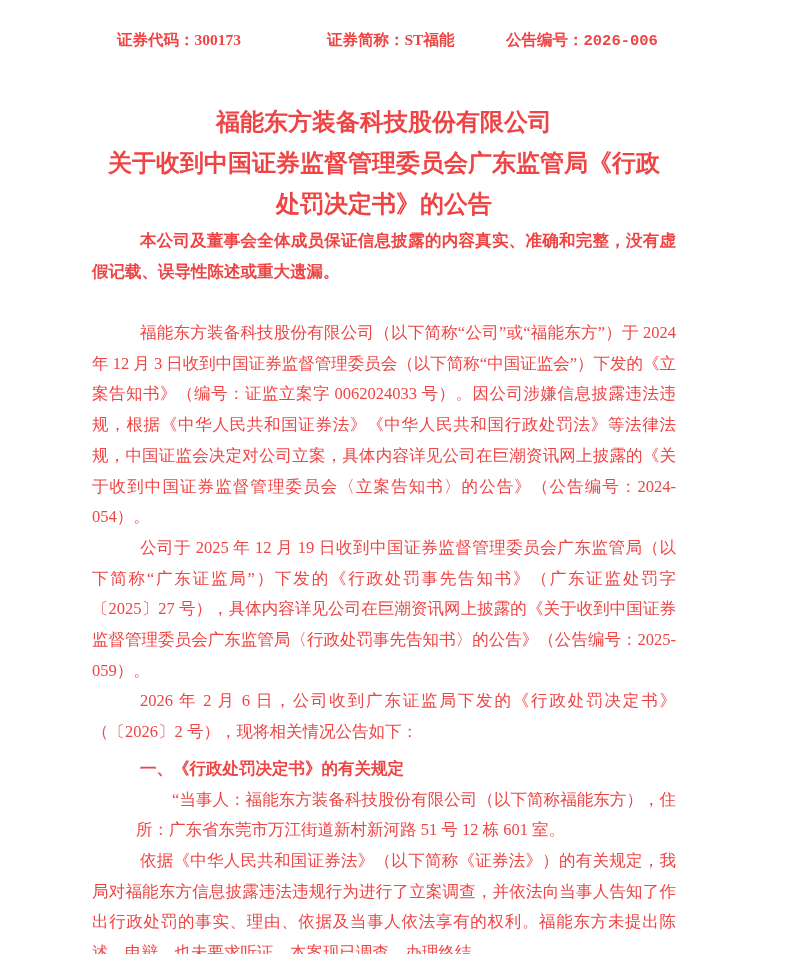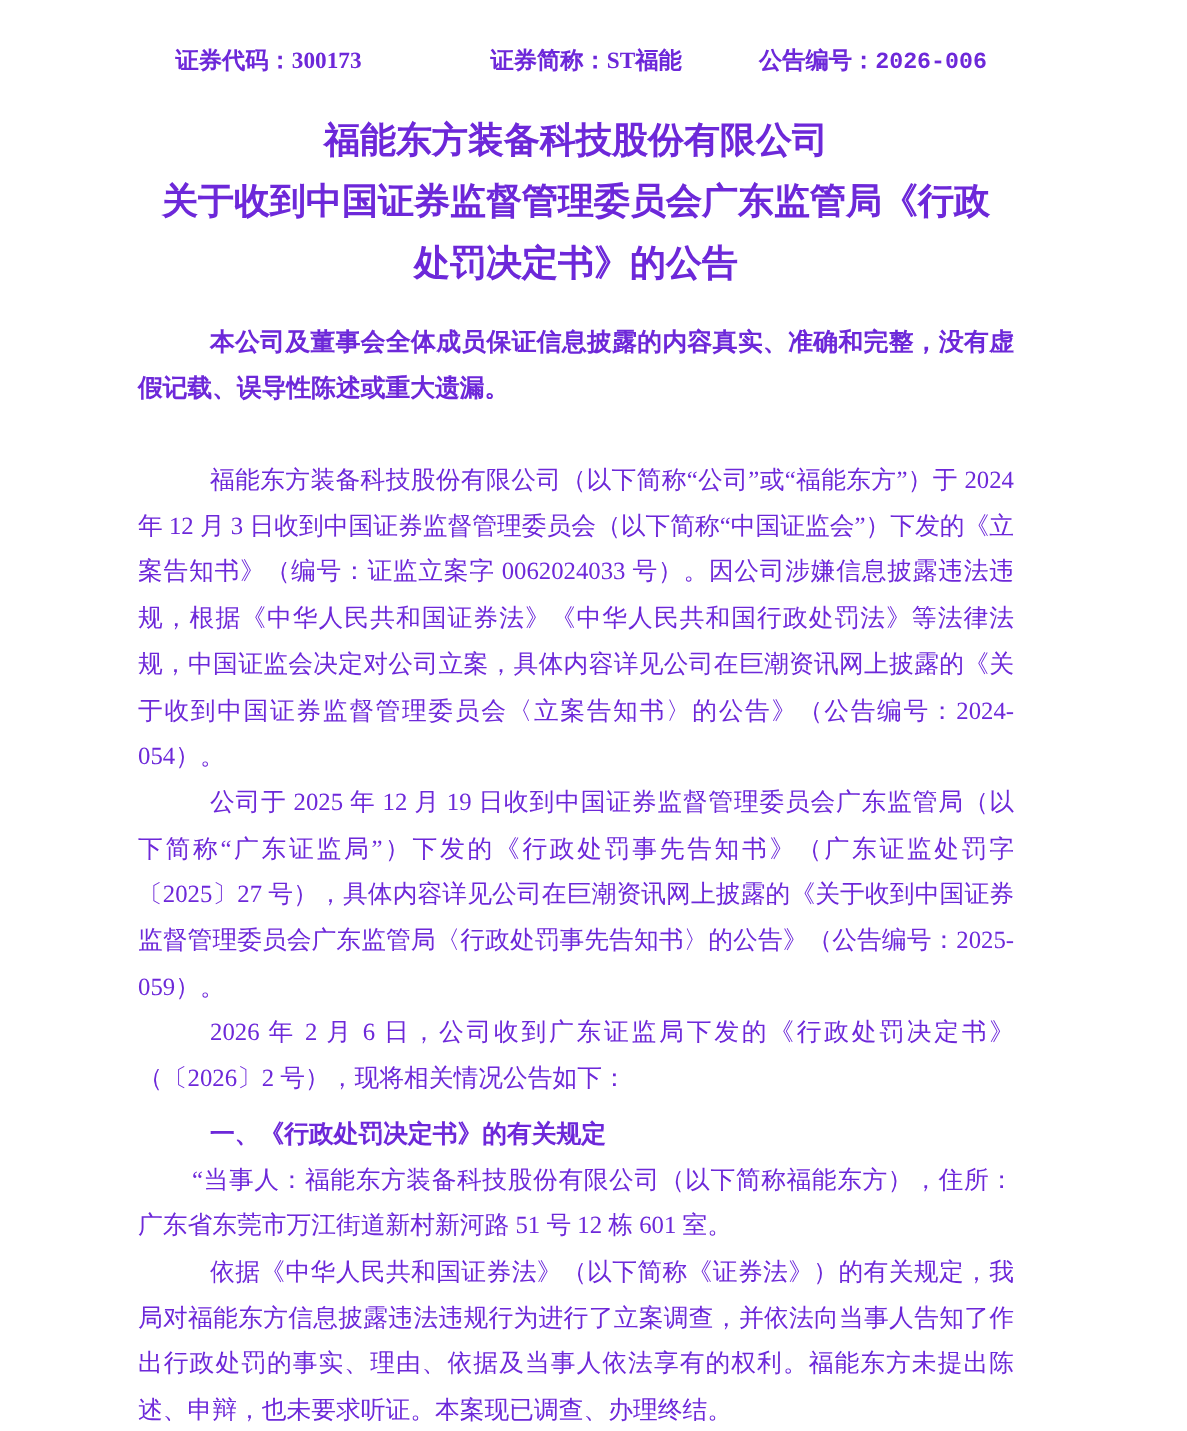--- a/index.html
+++ b/index.html
@@ -3,61 +3,61 @@
 <meta charset="utf-8">
 <style>
   * { margin: 0; padding: 0; box-sizing: border-box; }
   html, body { background: #ffffff; }
   .page {
     position: relative;
     width: 791px;
     height: 954px;
     margin: 0 auto;
     background: #ffffff;
-    color: #6d28d9;
+    color: #ef4444;
     font-family: "Liberation Serif", "DejaVu Serif", serif;
     padding: 30px 115px 0 92px;
     overflow: hidden;
   }
   .doc-header {
     position: relative;
     height: 20px;
     font-size: 15.5px;
     font-weight: bold;
     white-space: nowrap;
   }
   .doc-header .h-item { position: absolute; top: 0; }
   .h-code { left: 25px; }
   .h-abbr { left: 235px; }
   .h-no   { left: 414px; font-family: Liberation Mono, monospace; }
   .doc-title {
-    margin-top: 24px;
+    margin-top: 52px;
     text-align: center;
     font-weight: bold;
     font-size: 24px;
     line-height: 41px;
   }
   .disclaimer {
-    margin-top: 15px;
+    margin-top: 0;
     font-weight: bold;
     font-size: 16.5px;
     line-height: 31px;
     text-indent: 48px;
     text-align: justify;
     text-justify: inter-ideograph;
   }
   .body-text {
     margin-top: 31px;
     font-size: 16.5px;
     line-height: 30.7px;
     text-align: justify;
     text-justify: inter-ideograph;
   }
   .body-text p { text-indent: 48px; }
-  .body-text p.quote-start { text-indent: 36px; }
+  .body-text p.quote-start { text-indent: 36px; margin-left: 44px; }
   .section-heading {
     font-weight: bold;
     text-indent: 33px;
     margin-top: 6px;
   }
 </style>
 </head>
 <body>
 
 <div class="page">

